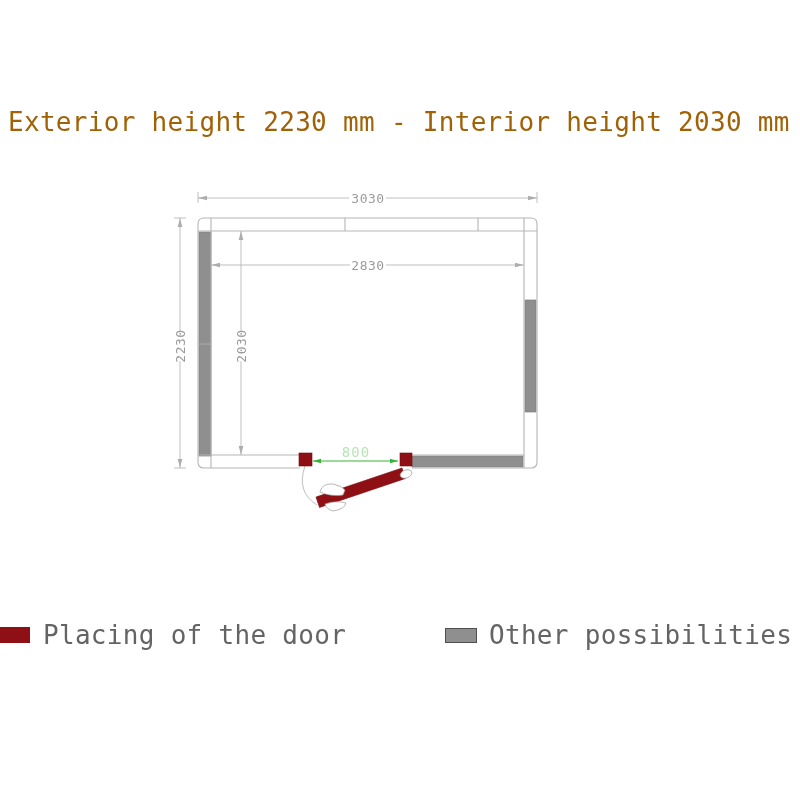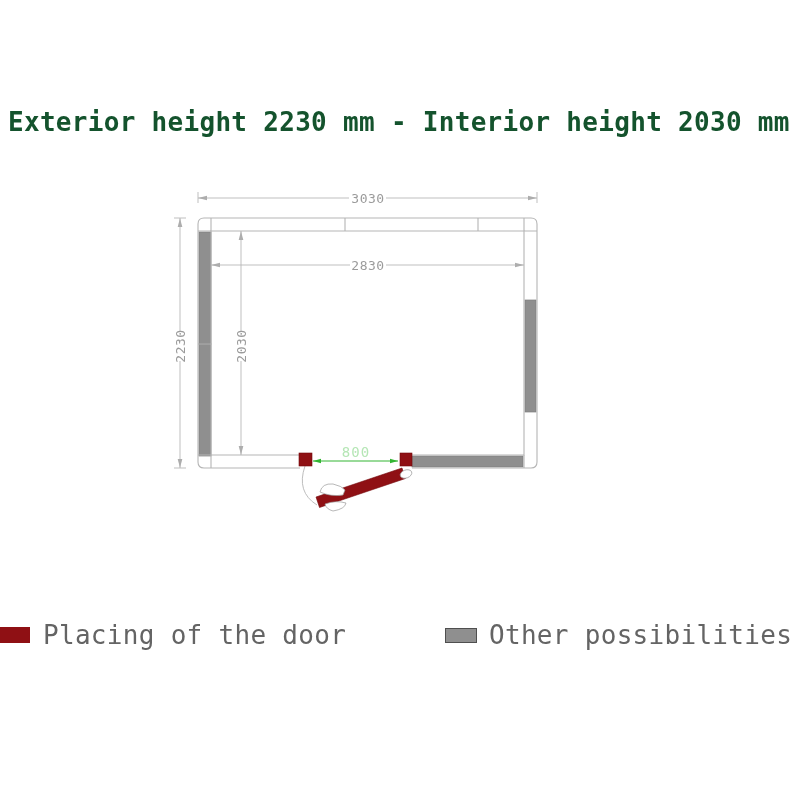--- a/index.html
+++ b/index.html
@@ -1,19 +1,19 @@
 <!DOCTYPE html>
 <html><head>
 <meta charset="utf-8">
 <style>
   html,body{margin:0;padding:0;background:#ffffff;}
   .page{position:relative;width:800px;height:800px;background:#ffffff;overflow:hidden;
         font-family:"DejaVu Sans Mono", monospace;}
   .title{position:absolute;left:8px;top:108px;font-size:26px;line-height:28px;
-         color:#14532d;white-space:nowrap;letter-spacing:0.3px;font-weight:bold;}
+         color:#a16207;white-space:nowrap;letter-spacing:0.3px;font-weight:normal;}
   svg{position:absolute;left:0;top:0;}
   .dim-text{font-family:"DejaVu Sans Mono", monospace;font-size:13px;fill:#9b9b9b;letter-spacing:0.5px;}
   .dim-text-green{font-family:"DejaVu Sans Mono", monospace;font-size:14px;fill:#b5e6b5;letter-spacing:1px;}
   .legend-item{position:absolute;display:flex;align-items:center;height:30px;
                font-size:26px;color:#646464;white-space:nowrap;letter-spacing:0.3px;}
   .legend-item .swatch{display:inline-block;flex:0 0 auto;}
   .swatch-red{width:30px;height:16px;margin-right:13px;}
   .swatch-gray{width:30px;height:13px;margin-right:12px;border:1.5px solid #4f4f4f;}
 </style>
 </head>

